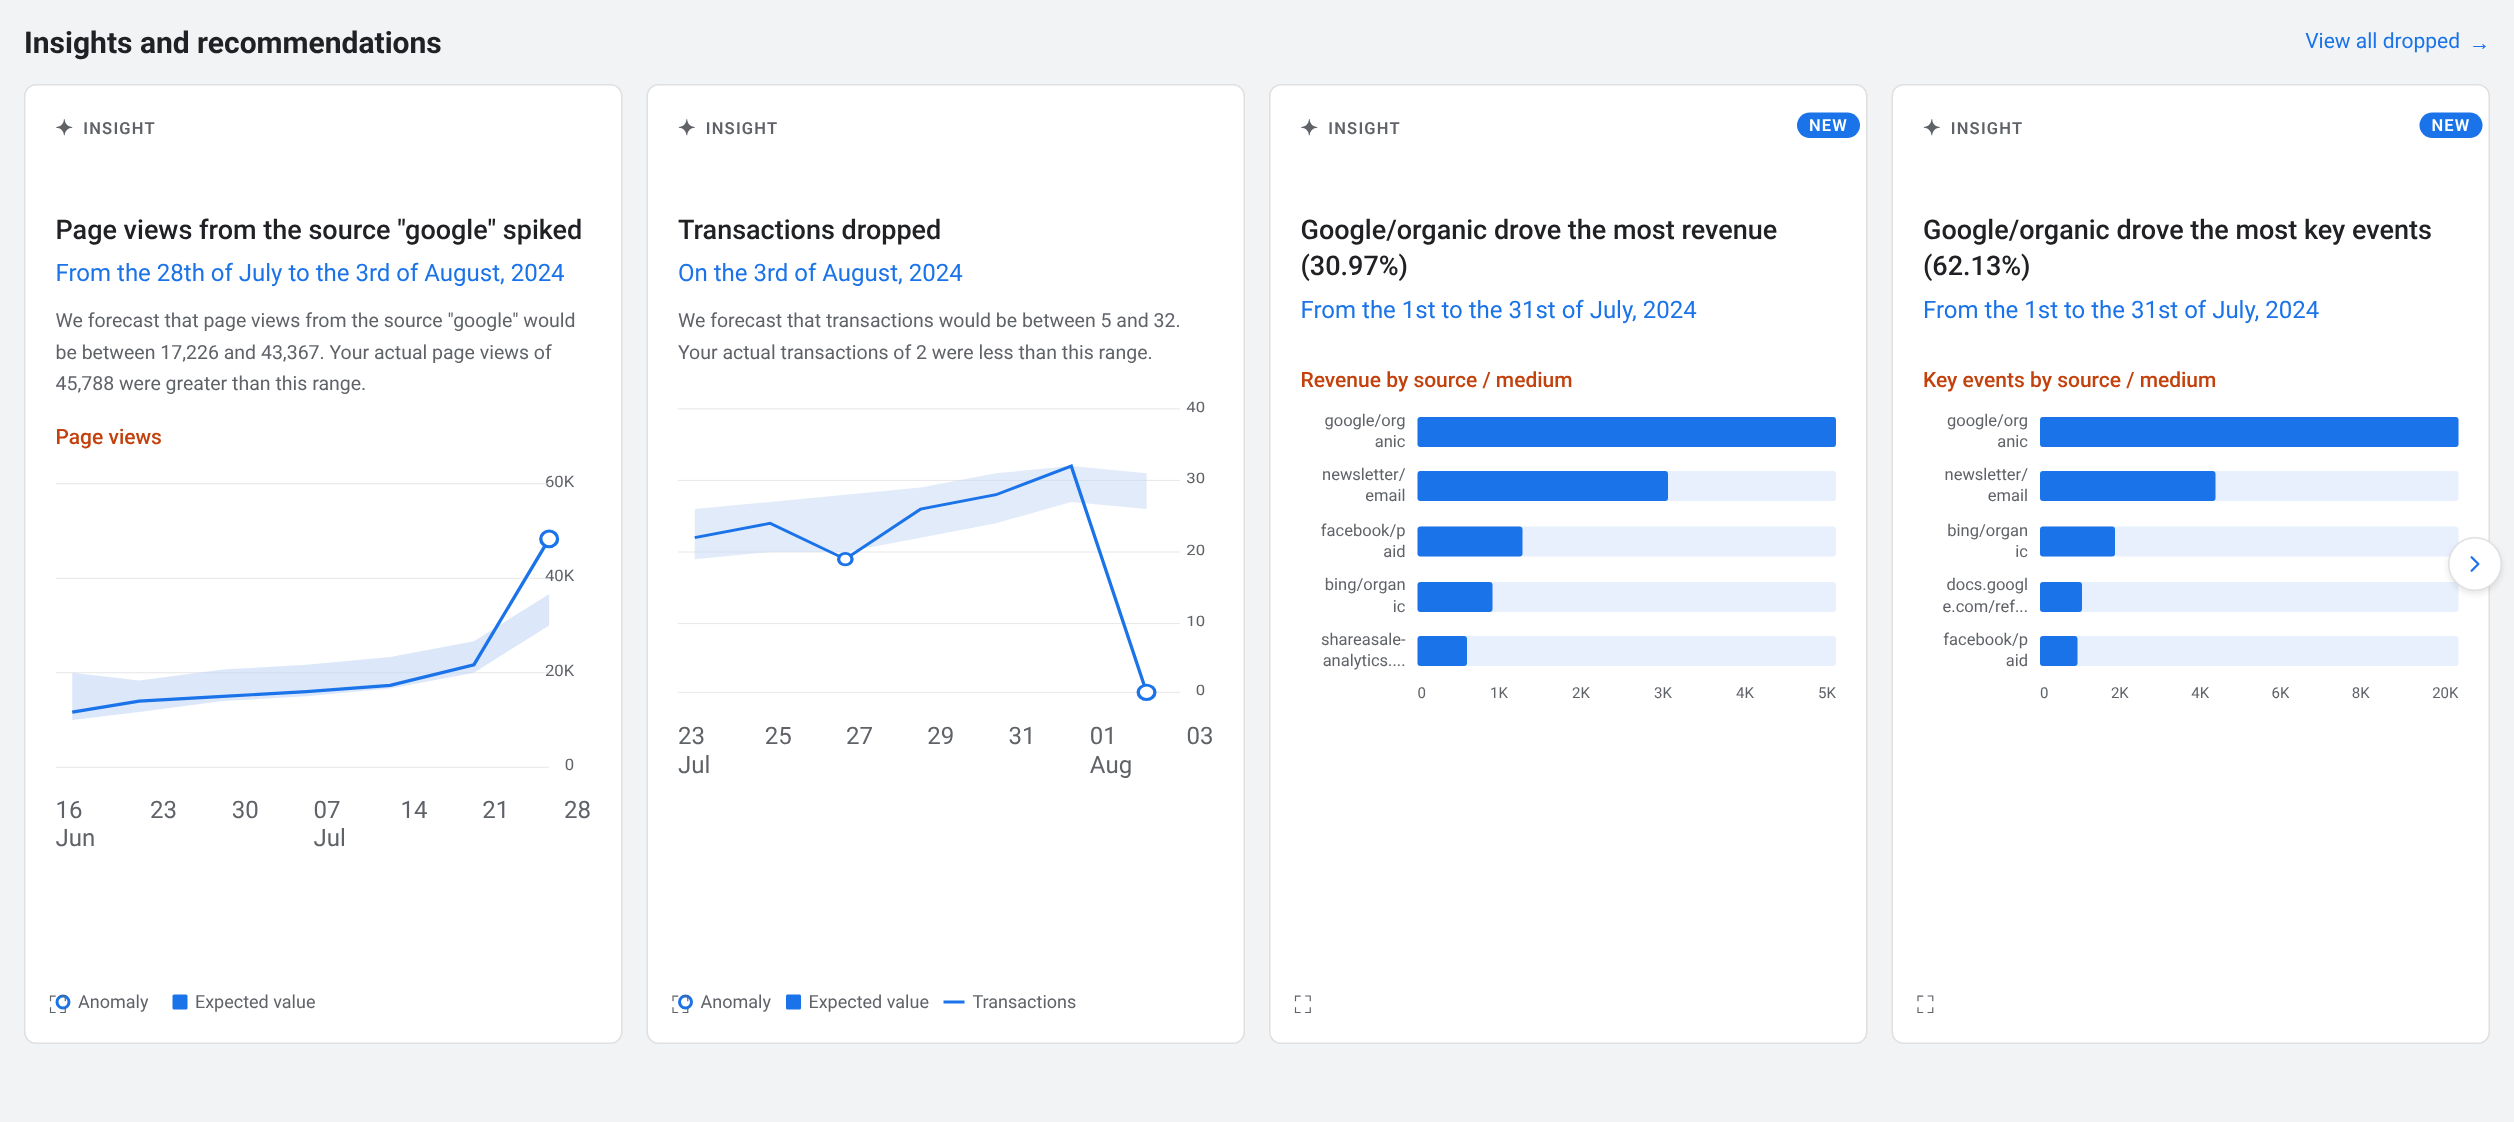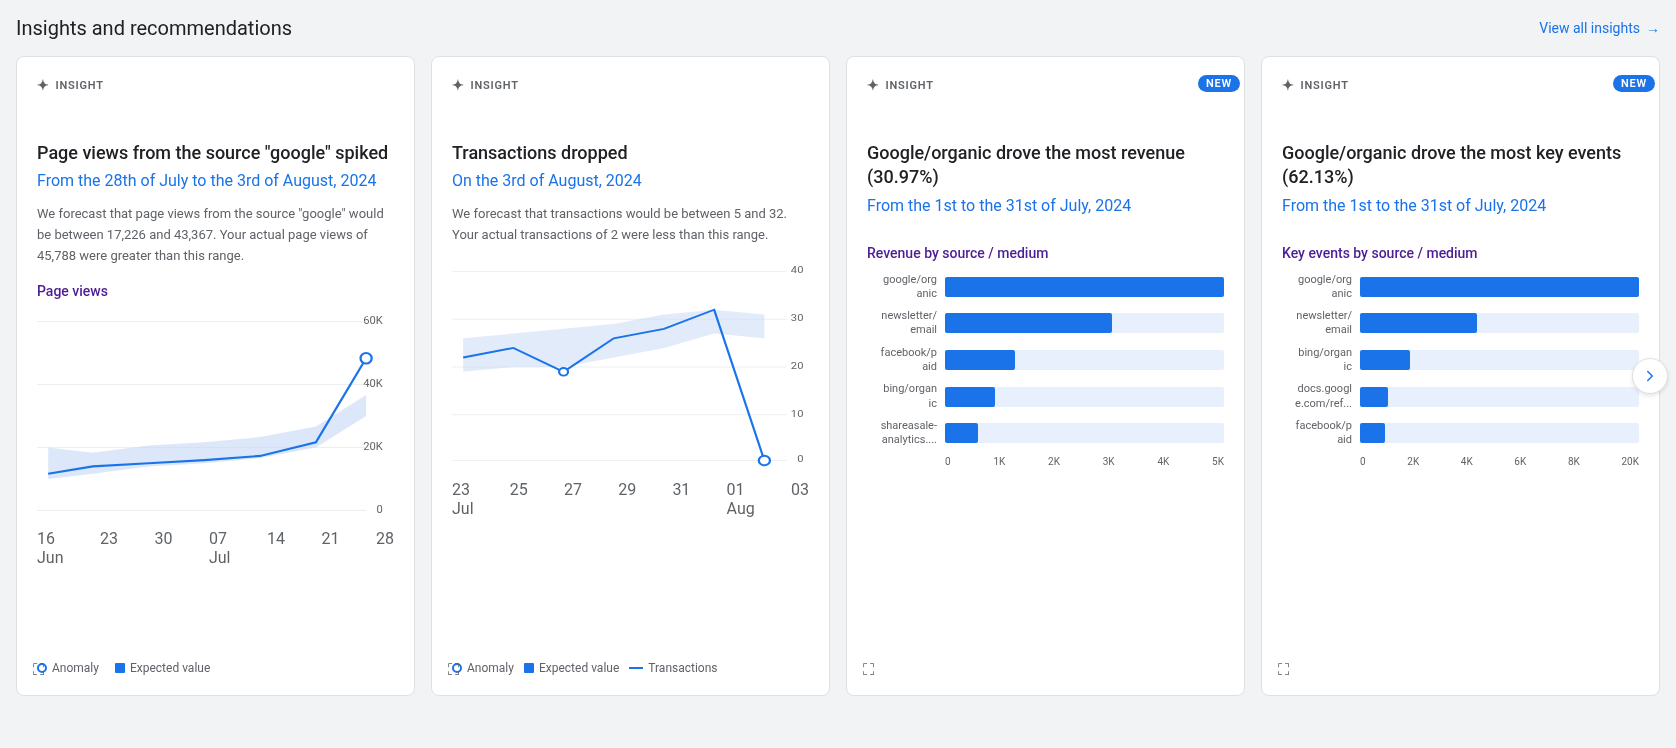--- a/index.html
+++ b/index.html
@@ -10,21 +10,21 @@
       min-width: 1676px;
     }
     .header-row {
       display: flex;
       justify-content: space-between;
       align-items: center;
       margin-bottom: 16px;
     }
     .page-title {
       font-size: 20px;
-      font-weight: 400;
+      font-weight: 700;
       color: #202124;
     }
     .view-all-link {
       font-size: 14px;
       color: #1a73e8;
       text-decoration: none;
       display: flex;
       align-items: center;
       gap: 6px;
       cursor: pointer;
@@ -85,21 +85,21 @@
     }
     .card-body {
       font-size: 13px;
       color: #5f6368;
       line-height: 1.6;
       margin-bottom: 16px;
     }
     .chart-section-title {
       font-size: 14px;
       font-weight: 500;
-      color: #4c1d95;
+      color: #c2410c;
       margin-bottom: 12px;
     }
     
     .line-chart-container {
       flex: 1;
       min-height: 200px;
       position: relative;
     }
     svg.line-chart {
       width: 100%;
@@ -207,21 +207,21 @@
       box-shadow: 0 2px 4px rgba(0,0,0,0.1);
       z-index: 10;
     }
   </style>
 </head>
 <body>
 
 <div class="header-row">
   <h1 class="page-title">Insights and recommendations</h1>
   <a class="view-all-link">
-    <span>View all insights</span>
+    <span>View all dropped</span>
     <span>→</span>
   </a>
 </div>
 
 <div class="cards-row" style="position:relative;">
 
   <div class="card">
     <div class="insight-label">
       <span class="insight-icon">✦</span>
       <span>INSIGHT</span>

